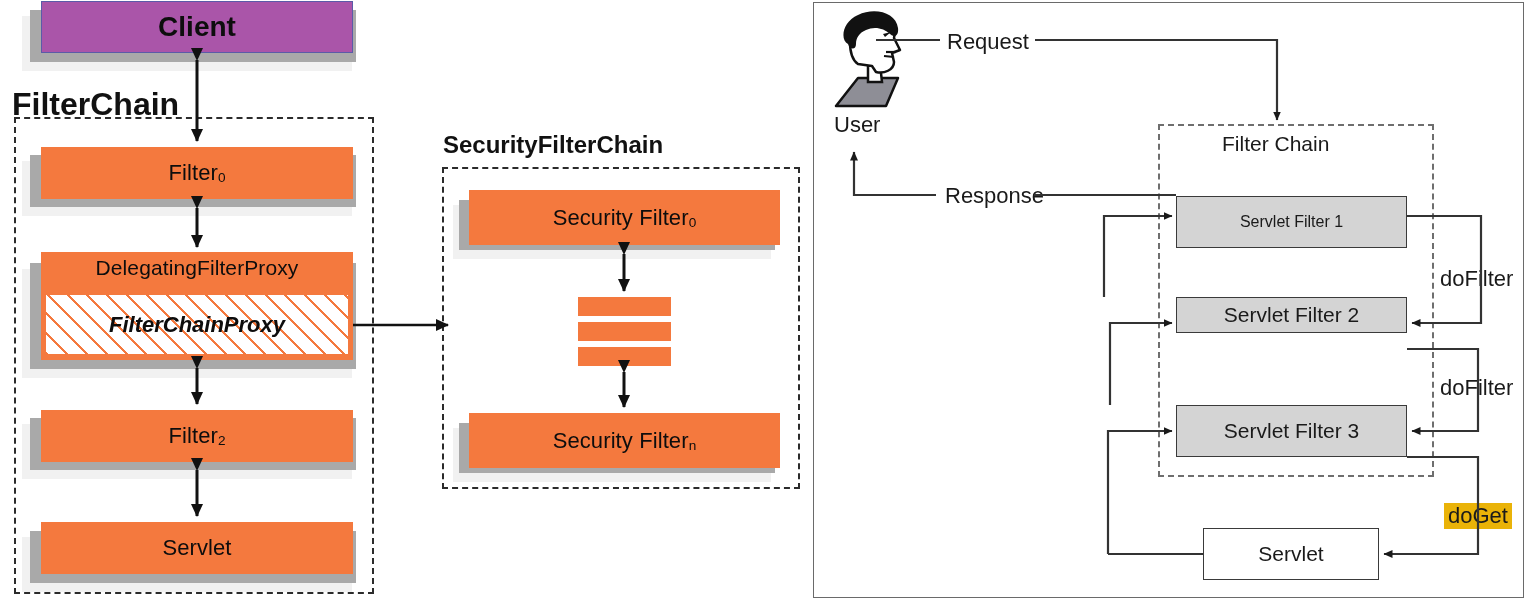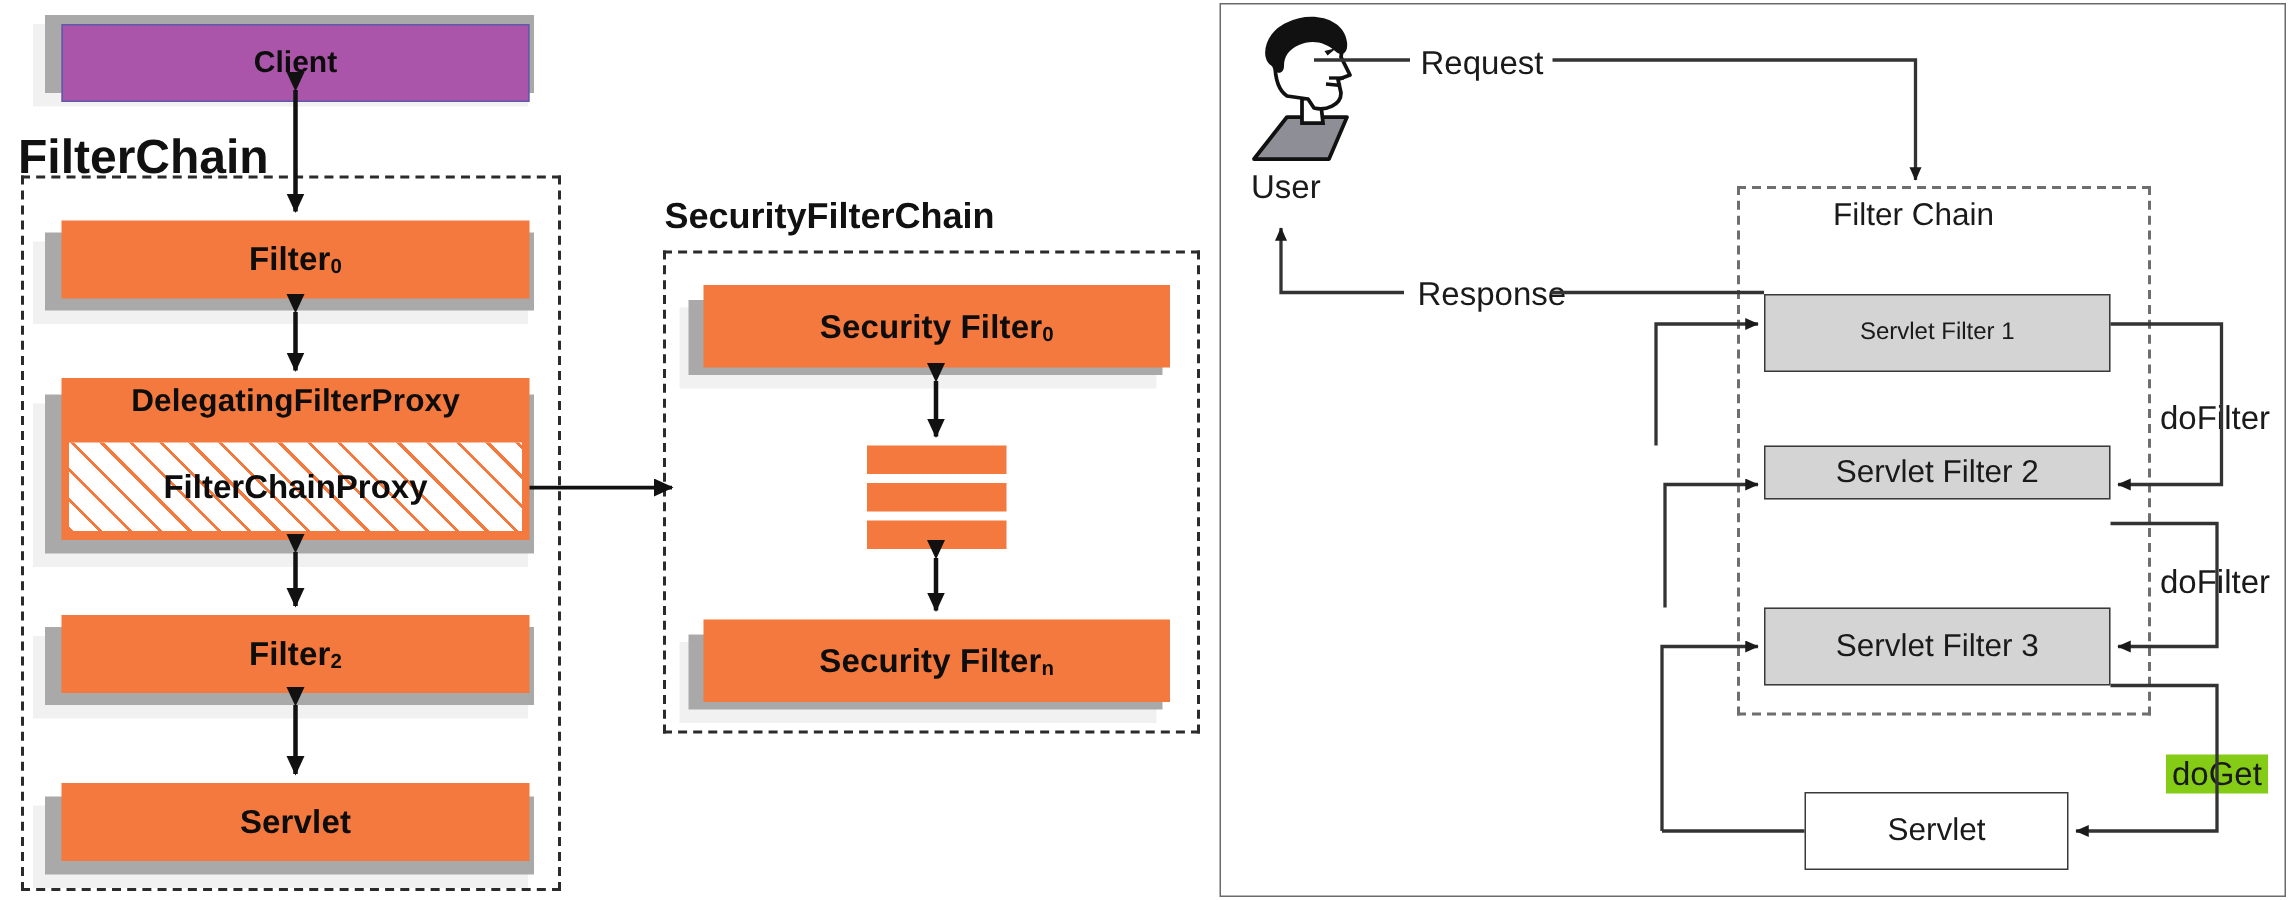--- a/index.html
+++ b/index.html
@@ -10,42 +10,42 @@
   }
   .abs{position:absolute;box-sizing:border-box;}
 
   
   .shadow-lite{background:#f1f1f1;}
   .shadow-dark{background:#a9a9a9;}
 
   .orange-box{
     background:#F4793E;
     display:flex;align-items:center;justify-content:center;
-    color:#0d0d0d;font-weight:bold;letter-spacing:.1px;
+    color:#0d0d0d;font-weight:normal;letter-spacing:.1px;
   }
   .purple-box{
     background:#AA55A9;border:1.5px solid #5b5ba8;
     display:flex;align-items:center;justify-content:center;
     color:#0d0d0d;font-weight:bold;
   }
   .sub{font-size:.62em;vertical-align:sub;line-height:0;position:relative;top:.38em;}
 
   .dashed-box{border:2px dashed #2b2b2b;}
   .dashed-box-gray{border:2.5px dashed #6e6e6e;}
 
   .cap{color:#111;font-weight:bold;white-space:nowrap;}
 
   
   .hatch{
     background-color:#ffffff;
     background-image:repeating-linear-gradient(45deg,
         #F4793E 0px,#F4793E 2px,
         rgba(0,0,0,0) 2px,rgba(0,0,0,0) 14px);
     display:flex;align-items:center;justify-content:center;
-    color:#0d0d0d;font-weight:bold;
+    color:#0d0d0d;font-weight:bold;font-style:italic;
   }
 
   
   .pane{border:1.5px solid #6a6a6a;background:#fff;}
   .gray-box{
     background:#d4d4d4;border:1.5px solid #3a3a3a;
     display:flex;align-items:center;justify-content:center;
     color:#1a1a1a;font-weight:normal;
   }
   .white-box{
@@ -55,21 +55,21 @@
   }
   .rtxt{color:#1a1a1a;white-space:nowrap;}
 
   svg.ov{position:absolute;left:0;top:0;width:1529px;height:600px;overflow:visible;pointer-events:none;}
 </style>
 </head>
 <body>
 
 <div class="abs shadow-lite" style="left:22px;top:16px;width:330px;height:55px;"></div>
 <div class="abs shadow-dark" style="left:30px;top:10px;width:326px;height:52px;"></div>
-<div class="abs purple-box" style="left:41px;top:16px;width:312px;height:52px;font-size:20px;">
+<div class="abs purple-box" style="left:41px;top:1px;width:312px;height:52px;font-size:28px;">
   <span>Client</span>
 </div>
 
 <div class="abs cap" style="left:12px;top:86px;font-size:32px;">FilterChain</div>
 
 <div class="abs dashed-box" style="left:14px;top:117px;width:360px;height:477px;"></div>
 
 <div class="abs shadow-lite" style="left:22px;top:161px;width:330px;height:55px;"></div>
 <div class="abs shadow-dark" style="left:30px;top:155px;width:326px;height:52px;"></div>
 <div class="abs orange-box" style="left:41px;top:147px;width:312px;height:52px;font-size:22px;">
@@ -144,21 +144,21 @@
     <path d="M56,46 L66,47" stroke="#111" stroke-width="2.2"></path>
   </svg>
 </div>
 
 <div class="abs rtxt" style="left:834px;top:112px;font-size:22px;">User</div>
 
 <div class="abs rtxt" style="left:941px;top:29px;font-size:22px;background:#fff;padding:0 6px;">Request</div>
 <div class="abs rtxt" style="left:939px;top:183px;font-size:22px;background:#fff;padding:0 6px;">Response</div>
 <div class="abs rtxt" style="left:1436px;top:266px;font-size:22px;background:#fff;padding:0 4px;">doFilter</div>
 <div class="abs rtxt" style="left:1436px;top:375px;font-size:22px;background:#fff;padding:0 4px;">doFilter</div>
-<div class="abs rtxt" style="left:1444px;top:503px;font-size:22px;background:#84cc16;padding:0 4px;">doGet</div>
+<div class="abs rtxt" style="left:1444px;top:503px;font-size:22px;background:#eab308;padding:0 4px;">doGet</div>
 
 <div class="abs dashed-box-gray" style="left:1158px;top:124px;width:276px;height:353px;"></div>
 <div class="abs rtxt" style="left:1222px;top:132px;font-size:21px;">Filter Chain</div>
 
 <div class="abs gray-box" style="left:1176px;top:196px;width:231px;height:52px;font-size:16px;">
   <span>Servlet Filter 1</span>
 </div>
 <div class="abs gray-box" style="left:1176px;top:297px;width:231px;height:36px;font-size:21px;">
   <span>Servlet Filter 2</span>
 </div>

